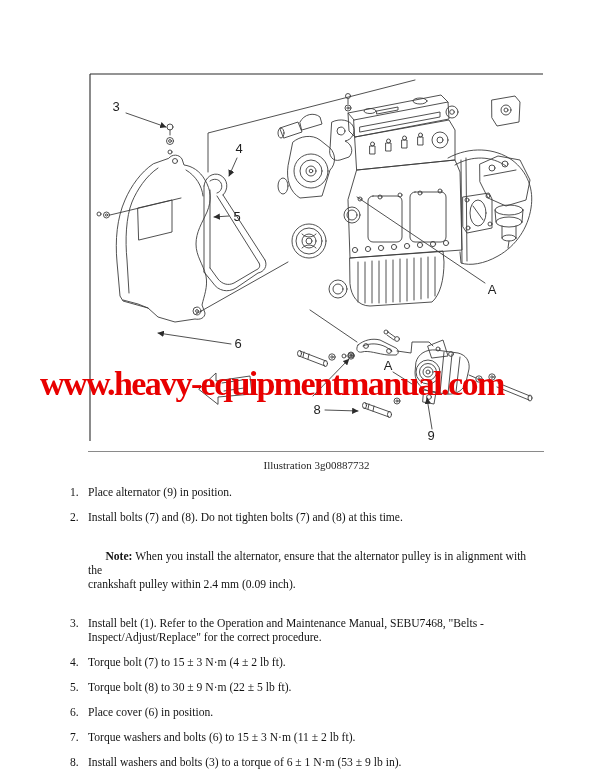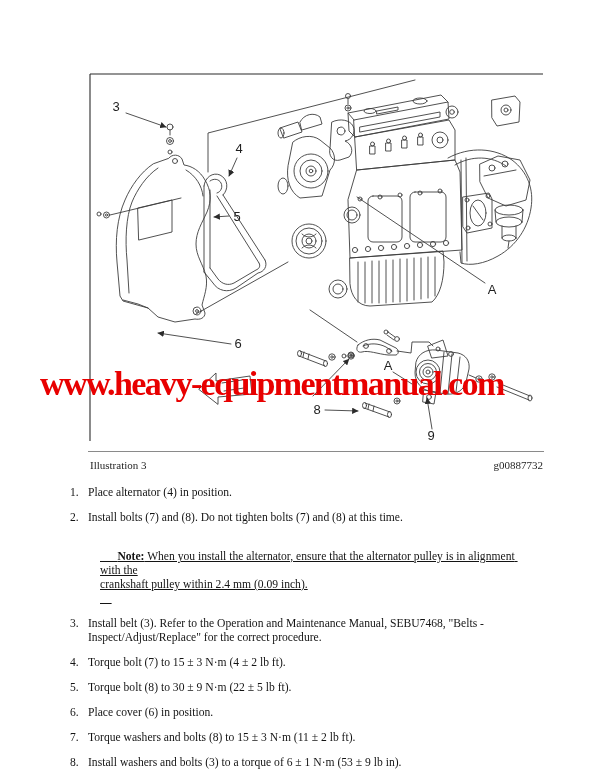--- a/index.html
+++ b/index.html
@@ -8,28 +8,28 @@
   svg text{font-family:"Liberation Sans", sans-serif;}
 
   
   .figure-svg{position:absolute;left:0;top:0;}
   .watermark{position:absolute;left:40px;top:365px;z-index:6;
              font-family:Liberation Serif, serif;
              font-size:34px;font-weight:bold;letter-spacing:-1.6px;
              color:var(--watermark,#e80000);white-space:nowrap;}
   .caption-sep{position:absolute;left:88px;top:451px;width:456px;height:1px;background:#8a8a8a;}
   .caption-row{position:absolute;left:90px;top:459px;width:453px;display:flex;
-               justify-content:space-between;font-size:11px;color:#1f1f1f;}
+               justify-content:center;font-size:11px;color:#1f1f1f;}
 
   
   .steps{position:absolute;left:70px;top:486px;width:462px;font-size:11.6px;line-height:14px;}
   .step{display:flex;margin-bottom:11px;}
   .step .num{width:18px;flex:0 0 18px;}
   .step .txt{flex:1;white-space:pre-wrap;}
-  .note{margin:0 0 11px 30px;white-space:pre-wrap;text-decoration:underline;}
+  .note{margin:0 0 11px 18px;white-space:pre-wrap;}
   .note .note-label{font-weight:bold;}
 
   .ln{stroke:#3d3d3d;stroke-width:0.9;fill:none;stroke-linecap:round;stroke-linejoin:round;}
   .lnt{stroke:#2b2b2b;stroke-width:1.1;fill:none;}
   .lbl{font-size:13px;fill:#1e1e1e;}
 </style>
 </head>
 <body>
 
 <div class="page">
@@ -307,50 +307,50 @@
 
   <div class="caption-sep"></div>
   <div class="caption-row">
     <span>Illustration 3</span>
     <span>g00887732</span>
   </div>
 
   <div class="steps">
     <div class="step">
       <span class="num">1.</span>
-      <span class="txt">Place alternator (4) in position.</span>
+      <span class="txt">Place alternator (9) in position.</span>
     </div>
     <div class="step">
       <span class="num">2.</span>
       <span class="txt">Install bolts (7) and (8). Do not tighten bolts (7) and (8) at this time.</span>
     </div>
     <div class="note">
       <span class="note-label">Note:</span><span class="note-text"> When you install the alternator, ensure that the alternator pulley is in alignment with the
 crankshaft pulley within 2.4 mm (0.09 inch).</span>
     </div>
     <div class="step">
       <span class="num">3.</span>
-      <span class="txt">Install belt (3). Refer to the Operation and Maintenance Manual, SEBU7468, "Belts -
+      <span class="txt">Install belt (1). Refer to the Operation and Maintenance Manual, SEBU7468, "Belts -
 Inspect/Adjust/Replace" for the correct procedure.</span>
     </div>
     <div class="step">
       <span class="num">4.</span>
       <span class="txt">Torque bolt (7) to 15 ± 3 N·m (4 ± 2 lb ft).</span>
     </div>
     <div class="step">
       <span class="num">5.</span>
       <span class="txt">Torque bolt (8) to 30 ± 9 N·m (22 ± 5 lb ft).</span>
     </div>
     <div class="step">
       <span class="num">6.</span>
       <span class="txt">Place cover (6) in position.</span>
     </div>
     <div class="step">
       <span class="num">7.</span>
-      <span class="txt">Torque washers and bolts (8) to 15 ± 3 N·m (11 ± 2 lb ft).</span>
+      <span class="txt">Torque washers and bolts (6) to 15 ± 3 N·m (11 ± 2 lb ft).</span>
     </div>
     <div class="step">
       <span class="num">8.</span>
       <span class="txt">Install washers and bolts (3) to a torque of 6 ± 1 N·m (53 ± 9 lb in).</span>
     </div>
   </div>
 
 </div>
 
 </body></html>

